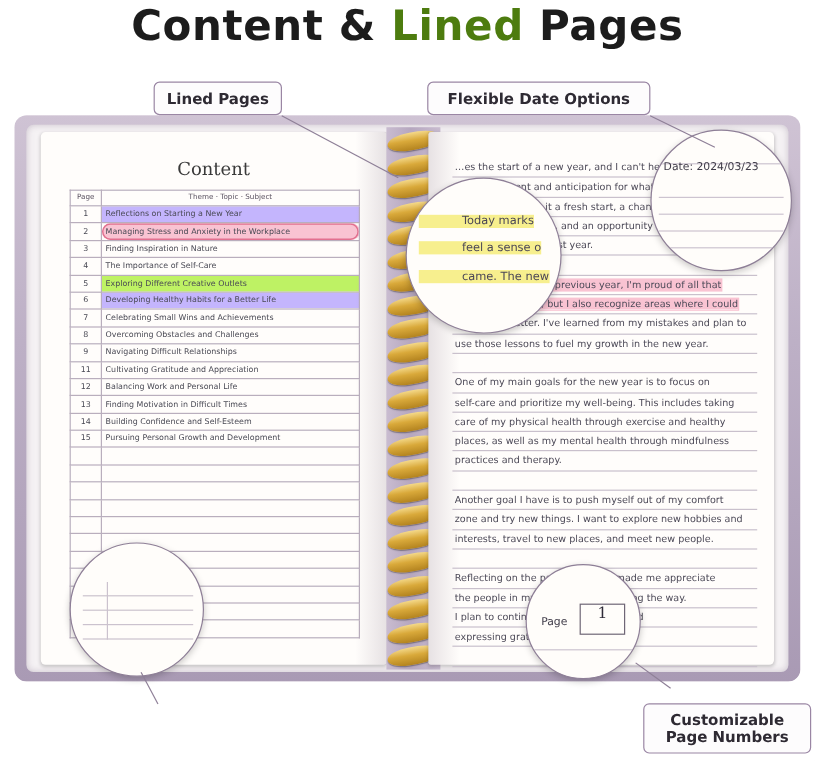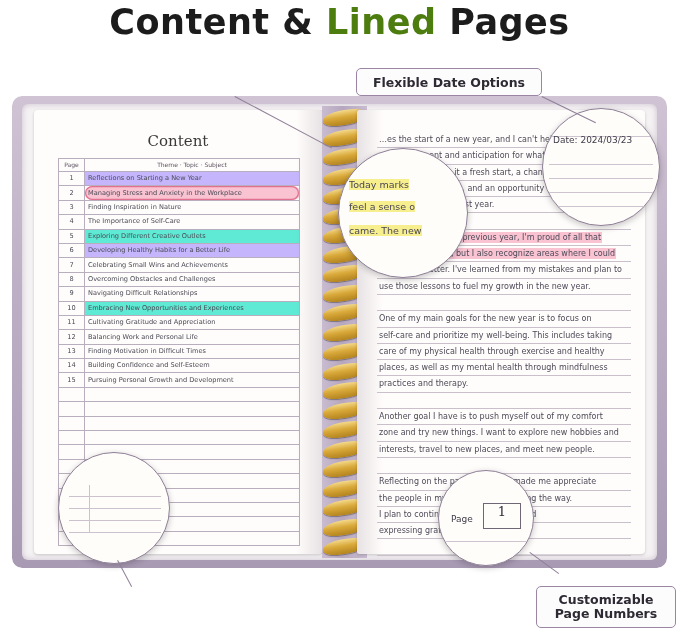--- a/index.html
+++ b/index.html
@@ -112,21 +112,21 @@
     overflow: hidden;
   }
   .ctable th {
     font-weight: normal;
     font-size: 6px;
     color: #5a5260;
     height: 13px;
   }
   .col-page { width: 26px; text-align: center; }
   .hl-pink   { background: #f9c3d2; border-radius: 7px; }
-  .hl-yellow { background: #5eead4; }
+  .hl-yellow { background: #bef264; }
   .hl-peach  { background: #c4b5fd; }
   .hl-pink-b { box-shadow: inset 0 0 0 1.2px #e2708f; }
   .row-empty td { color: transparent; }
 
   
   .rp {
     position: absolute; left: 20px; right: 14px; top: 22px; bottom: 16px;
     font-family: "DejaVu Sans", sans-serif;
     font-size: 8px;
     color: #4d4a58;
@@ -167,20 +167,21 @@
     position:absolute; left: 6px; right: 6px;
     border-bottom: .8px solid #cdc4d0; height: 14px;
   }
 
   .loupe-hand {
     left: 338px; top: 148px; width: 130px; height: 130px;
   }
   .loupe-hand .zt {
     position: absolute; left: 10px; font-size: 9.5px; color: #4a4656;
     white-space: nowrap;
+    padding-left: 36px;
   }
   .zmark-yellow { background: #f7ef8e; }
 
   .loupe-page {
     left: 438px; top: 470px; width: 96px; height: 96px;
   }
   .loupe-page .pg-label {
     position: absolute; left: 12px; top: 43px; font-size: 9px; color: #3f3b48;
   }
   .loupe-page .pg-box {
@@ -285,24 +286,20 @@
               <td class="col-page">7</td>
               <td class="">Celebrating Small Wins and Achievements</td>
             </tr>
             <tr>
               <td class="col-page">8</td>
               <td class="">Overcoming Obstacles and Challenges</td>
             </tr>
             <tr>
               <td class="col-page">9</td>
               <td class="">Navigating Difficult Relationships</td>
-            </tr>
-            <tr>
-              <td class="col-page">10</td>
-              <td class="hl-yellow">Embracing New Opportunities and Experiences</td>
             </tr>
             <tr>
               <td class="col-page">11</td>
               <td class="">Cultivating Gratitude and Appreciation</td>
             </tr>
             <tr>
               <td class="col-page">12</td>
               <td class="">Balancing Work and Personal Life</td>
             </tr>
             <tr>
@@ -451,20 +448,21 @@
   <div class="loupe loupe-grid">
     <div class="g">
       <div></div>
         <div></div>
         <div></div>
         <div></div>
     </div>
     <div class="vline"></div>
   </div>
 
+  <div class="callout c-lined">Lined Pages</div>
   <div class="callout c-flex">Flexible Date Options</div>
   <div class="callout c-custom">
     <span>Customizable</span>
     <span>Page Numbers</span>
   </div>
 
   <div class="leader" style="left:235px; top:96px; width:110px; transform: rotate(28deg);"></div>
   <div class="leader" style="left:542px; top:96px; width:60px; transform: rotate(26deg);"></div>
   <div class="leader" style="left:118px; top:560px; width:30px; transform: rotate(62deg);"></div>
   <div class="leader" style="left:530px; top:552px; width:36px; transform: rotate(36deg);"></div>

